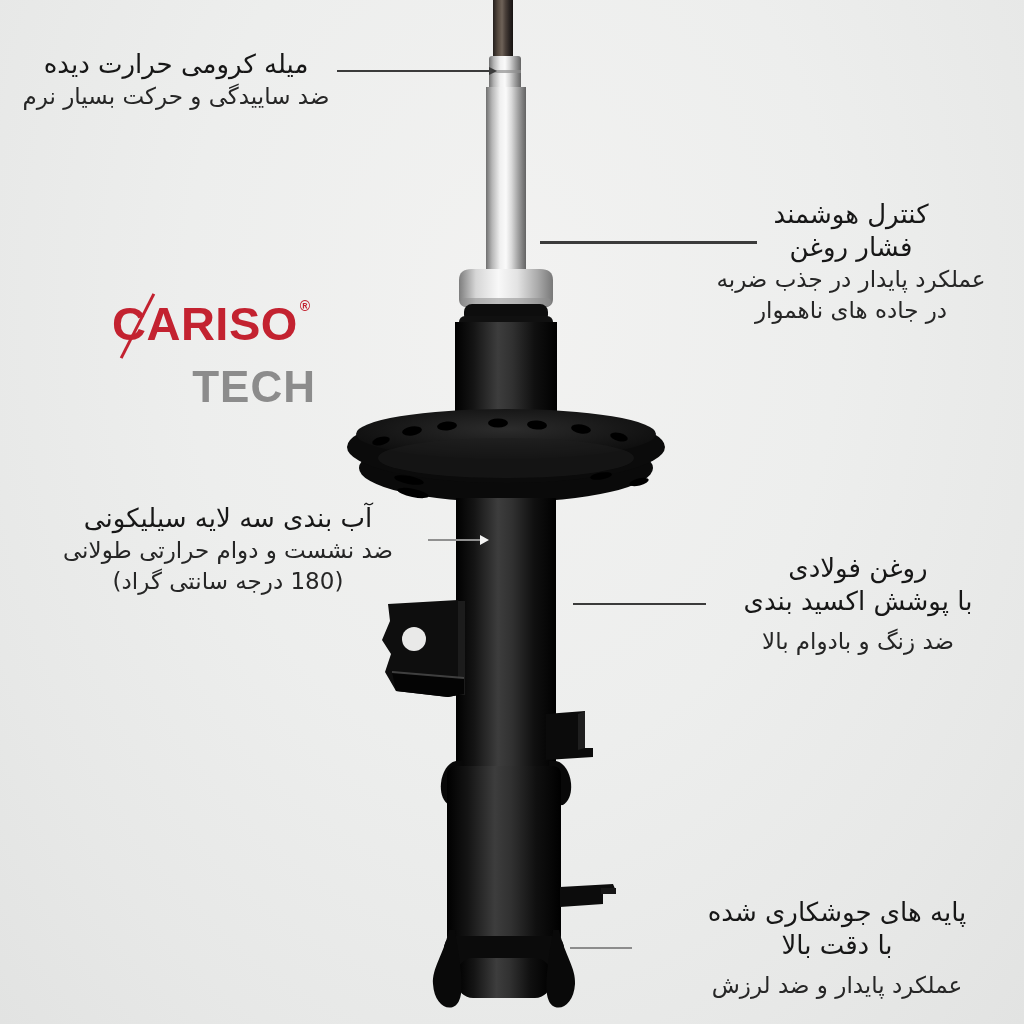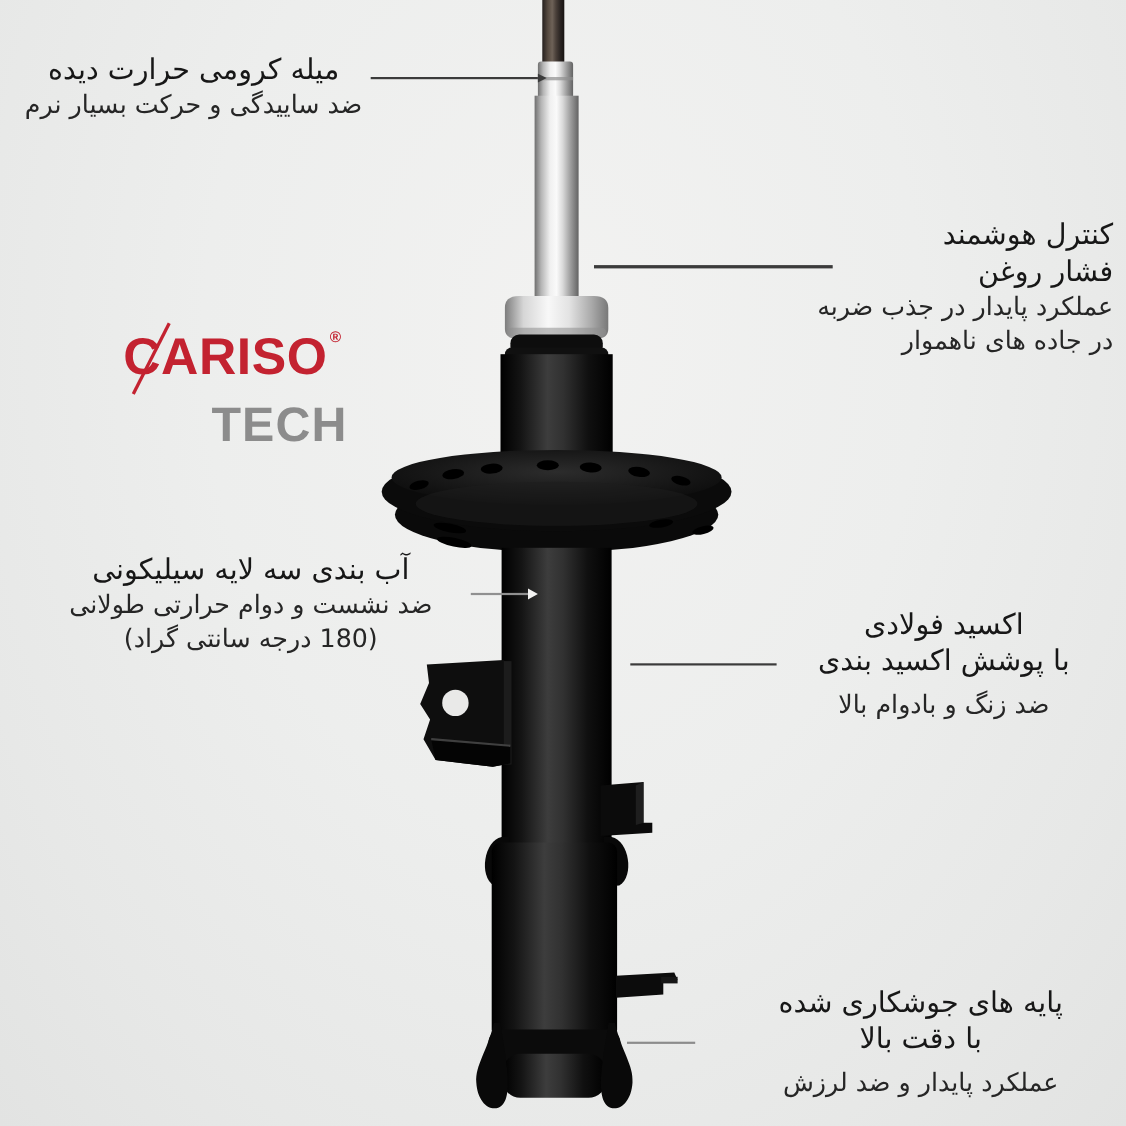--- a/index.html
+++ b/index.html
@@ -233,35 +233,35 @@
 
   <div class="callout-line" style="left:573px;top:603px;width:133px;"></div>
 
   <div class="callout-line" style="left:570px;top:947px;width:62px;background:#8c8c8c;"></div>
 
   <div class="callout" style="left:0px;top:48px;width:352px;">
     <div class="c-title">میله کرومی حرارت دیده</div>
     <div class="c-desc">ضد ساییدگی و حرکت بسیار نرم</div>
   </div>
 
-  <div class="callout" style="left:690px;top:198px;width:322px;text-align:right;">
+  <div class="callout" style="left:690px;top:198px;width:322px;">
     <div class="c-title">کنترل هوشمند</div>
     <div class="c-title">فشار روغن</div>
     <div class="c-desc">عملکرد پایدار در جذب ضربه</div>
     <div class="c-desc">در جاده های ناهموار</div>
   </div>
 
   <div class="callout" style="left:22px;top:502px;width:412px;">
     <div class="c-title">آب بندی سه لایه سیلیکونی</div>
     <div class="c-desc">ضد نشست و دوام حرارتی طولانی</div>
     <div class="c-desc">(180 درجه سانتی گراد)</div>
   </div>
 
   <div class="callout" style="left:702px;top:552px;width:312px;">
-    <div class="c-title">اکسید فولادی</div>
+    <div class="c-title">روغن فولادی</div>
     <div class="c-title">با پوشش اکسید بندی</div>
     <div class="c-desc gap8">ضد زنگ و بادوام بالا</div>
   </div>
 
   <div class="callout" style="left:652px;top:896px;width:370px;">
     <div class="c-title">پایه های جوشکاری شده</div>
     <div class="c-title">با دقت بالا</div>
     <div class="c-desc gap8">عملکرد پایدار و ضد لرزش</div>
   </div>
 

